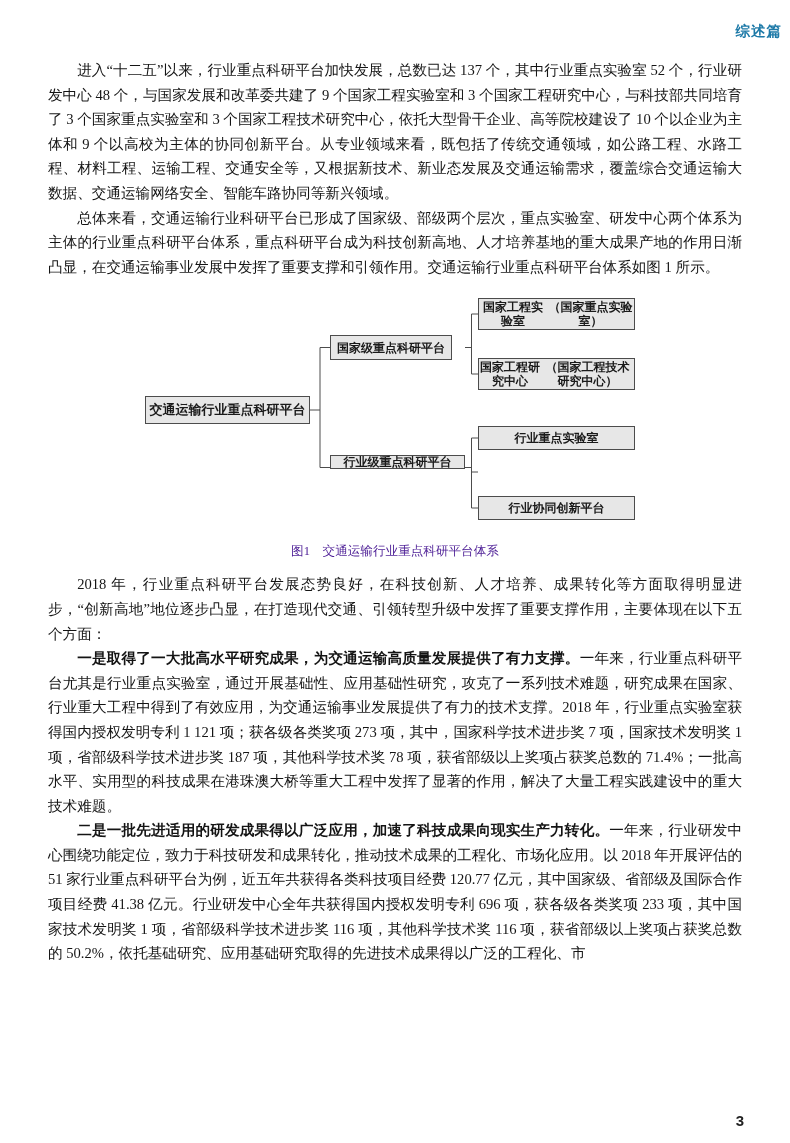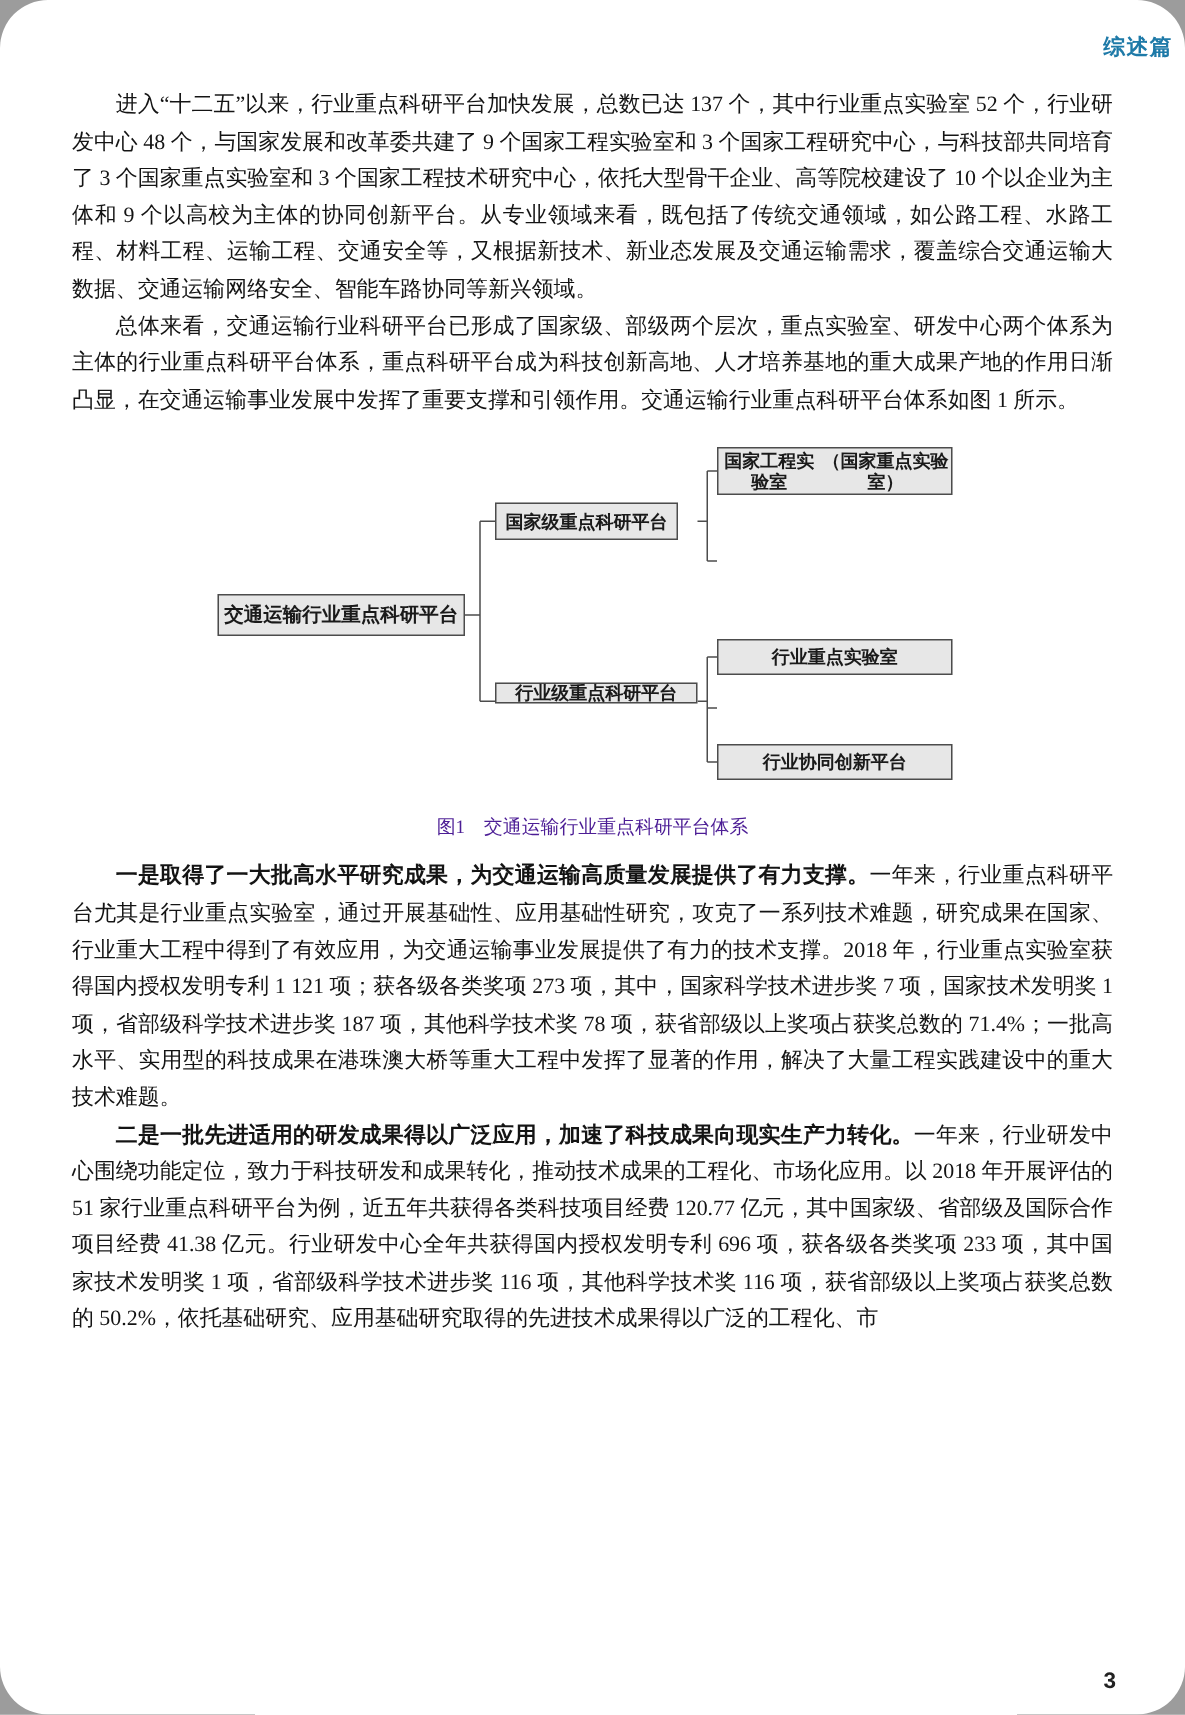--- a/index.html
+++ b/index.html
@@ -5,21 +5,20 @@
   html, body { margin: 0; padding: 0; background: #9c9c9c; }
   .page {
     position: relative;
     width: 790px;
     height: 1143px;
     margin: 0 auto;
     background: #ffffff;
     overflow: hidden;
     font-family: "Liberation Serif", "DejaVu Serif", serif;
     color: #141414;
-    border-radius: 32px;
   }
 
   
   .header {
     position: absolute;
     top: 22px;
     right: 8px;
     display: flex;
     align-items: center;
     gap: 8px;
@@ -126,32 +125,37 @@
                    M417 54.5 H423.5 M423.5 21 V81 M423.5 21 H430 M423.5 81 H430
                    M417 174.5 H423.5 M423.5 145 V215 M423.5 145 H430 M423.5 179 H430 M423.5 215 H430" stroke="#4c4c4c" stroke-width="1" fill="none"></path>
         </svg>
         <div class="node n-root">交通运输行业重点科研平台</div>
         <div class="node n-b1">国家级重点科研平台</div>
         <div class="node n-b2">行业级重点科研平台</div>
         <div class="node n-l1">
           <span>国家工程实验室</span>
           <span>（国家重点实验室）</span>
         </div>
+        <div class="node n-l2">
+          <span>国家工程研究中心</span>
+          <span>（国家工程技术研究中心）</span>
+        </div>
         <div class="node n-l3">
           <span>行业重点实验室</span>
 
         </div>
         <div class="node n-l5">
           <span>行业协同创新平台</span>
 
         </div>
       </div>
       <figcaption>图1　交通运输行业重点科研平台体系</figcaption>
     </figure>
 
+    <p><span>2018 年，行业重点科研平台发展态势良好，在科技创新、人才培养、成果转化等方面取得明显进步，“创新高地”地位逐步凸显，在打造现代交通、引领转型升级中发挥了重要支撑作用，主要体现在以下五个方面：</span></p>
 
     <p><span class="b">一是取得了一大批高水平研究成果，为交通运输高质量发展提供了有力支撑。</span><span>一年来，行业重点科研平台尤其是行业重点实验室，通过开展基础性、应用基础性研究，攻克了一系列技术难题，研究成果在国家、行业重大工程中得到了有效应用，为交通运输事业发展提供了有力的技术支撑。2018 年，行业重点实验室获得国内授权发明专利 1 121 项；获各级各类奖项 273 项，其中，国家科学技术进步奖 7 项，国家技术发明奖 1 项，省部级科学技术进步奖 187 项，其他科学技术奖 78 项，获省部级以上奖项占获奖总数的 71.4%；一批高水平、实用型的科技成果在港珠澳大桥等重大工程中发挥了显著的作用，解决了大量工程实践建设中的重大技术难题。</span></p>
 
     <p><span class="b">二是一批先进适用的研发成果得以广泛应用，加速了科技成果向现实生产力转化。</span><span>一年来，行业研发中心围绕功能定位，致力于科技研发和成果转化，推动技术成果的工程化、市场化应用。以 2018 年开展评估的 51 家行业重点科研平台为例，近五年共获得各类科技项目经费 120.77 亿元，其中国家级、省部级及国际合作项目经费 41.38 亿元。行业研发中心全年共获得国内授权发明专利 696 项，获各级各类奖项 233 项，其中国家技术发明奖 1 项，省部级科学技术进步奖 116 项，其他科学技术奖 116 项，获省部级以上奖项占获奖总数的 50.2%，依托基础研究、应用基础研究取得的先进技术成果得以广泛的工程化、市</span></p>
 
   </div>
 
   <div class="pageno">
 
     <span>3</span>

